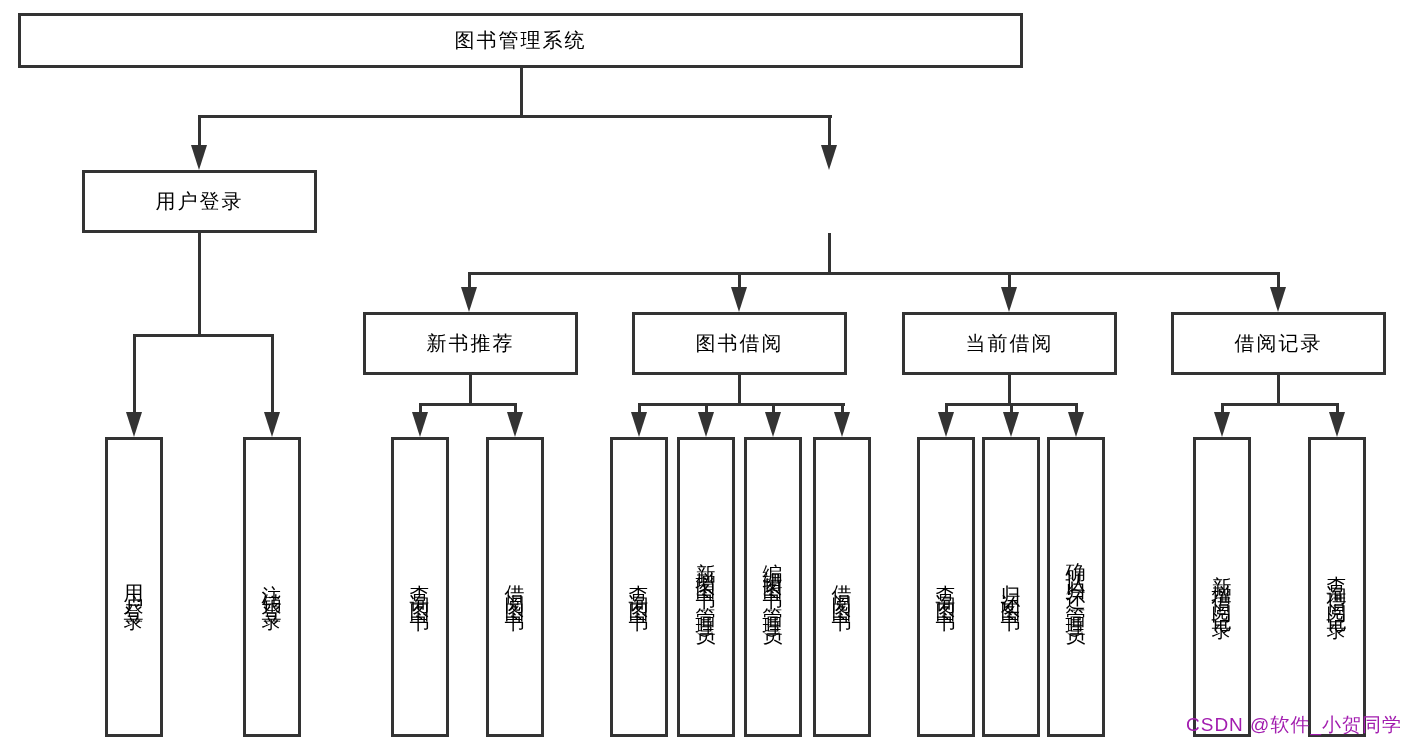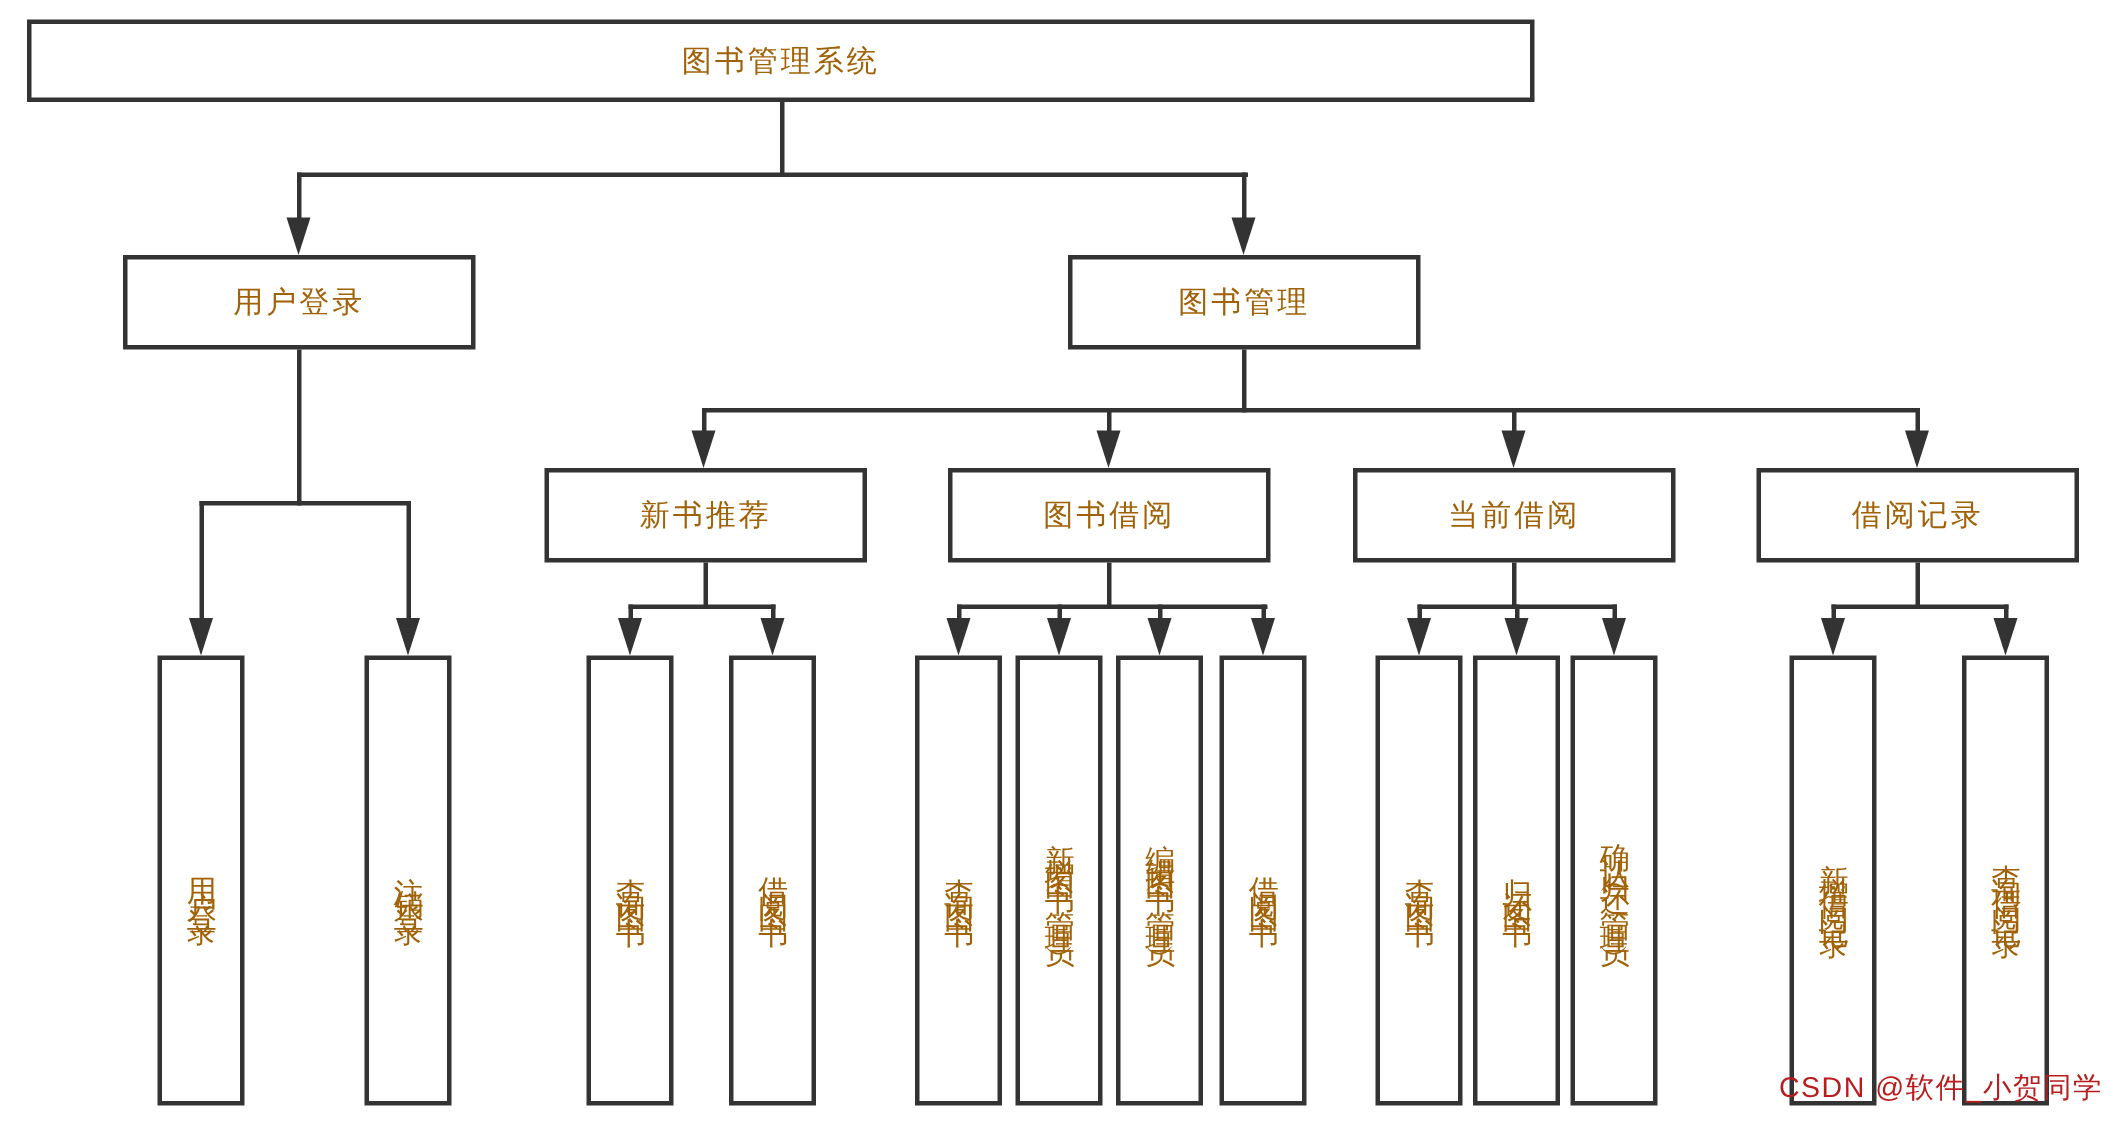--- a/index.html
+++ b/index.html
@@ -14,21 +14,21 @@
   }
   .box {
     position: absolute;
     box-sizing: border-box;
     border: 3px solid #333333;
     background: #ffffff;
     display: flex;
     align-items: center;
     justify-content: center;
     font-size: 20px;
-    color: #a16207;
+    color: #000000;
     text-align: left;
     letter-spacing: 2px;
   }
   .vbox {
     writing-mode: vertical-rl;
     text-orientation: mixed;
     letter-spacing: 9px;
     line-height: 1;
     padding: 6px 0;
   }
@@ -41,41 +41,40 @@
     border-left: 8px solid transparent;
     border-right: 8px solid transparent;
     border-top: 25px solid #333333;
   }
   .watermark {
     position: absolute;
     left: 1186px;
     top: 712px;
     font-size: 19px;
     letter-spacing: 1px;
-    color: #b91c1c;
+    color: #a21caf;
     z-index: 10;
     white-space: nowrap;
   }
 </style>
 </head>
 <body>
 
 <div class="canvas">
 
   <div class="box" style="left:18px; top:13px; width:1005px; height:55px;">图书管理系统</div>
 
   <div class="vline" style="left:520px; top:68px; height:50px;"></div>
   <div class="hline" style="left:198px; top:115px; width:634px;"></div>
   <div class="vline" style="left:198px; top:115px; height:32px;"></div>
   <div class="arrowhead" style="left:191px; top:145px;"></div>
   <div class="vline" style="left:828px; top:115px; height:32px;"></div>
   <div class="arrowhead" style="left:821px; top:145px;"></div>
 
   <div class="box" style="left:82px; top:170px; width:235px; height:63px;">用户登录</div>
-  <div class="box" style="left:712px; top:170px; width:235px; height:63px;">图书管理</div>
 
   <div class="vline" style="left:198px; top:233px; height:104px;"></div>
   <div class="hline" style="left:133px; top:334px; width:141px;"></div>
   <div class="vline" style="left:133px; top:334px; height:79px;"></div>
   <div class="arrowhead" style="left:126px; top:412px;"></div>
   <div class="vline" style="left:271px; top:334px; height:79px;"></div>
   <div class="arrowhead" style="left:264px; top:412px;"></div>
 
   <div class="vline" style="left:828px; top:233px; height:42px;"></div>
   <div class="hline" style="left:468px; top:272px; width:812px;"></div>

